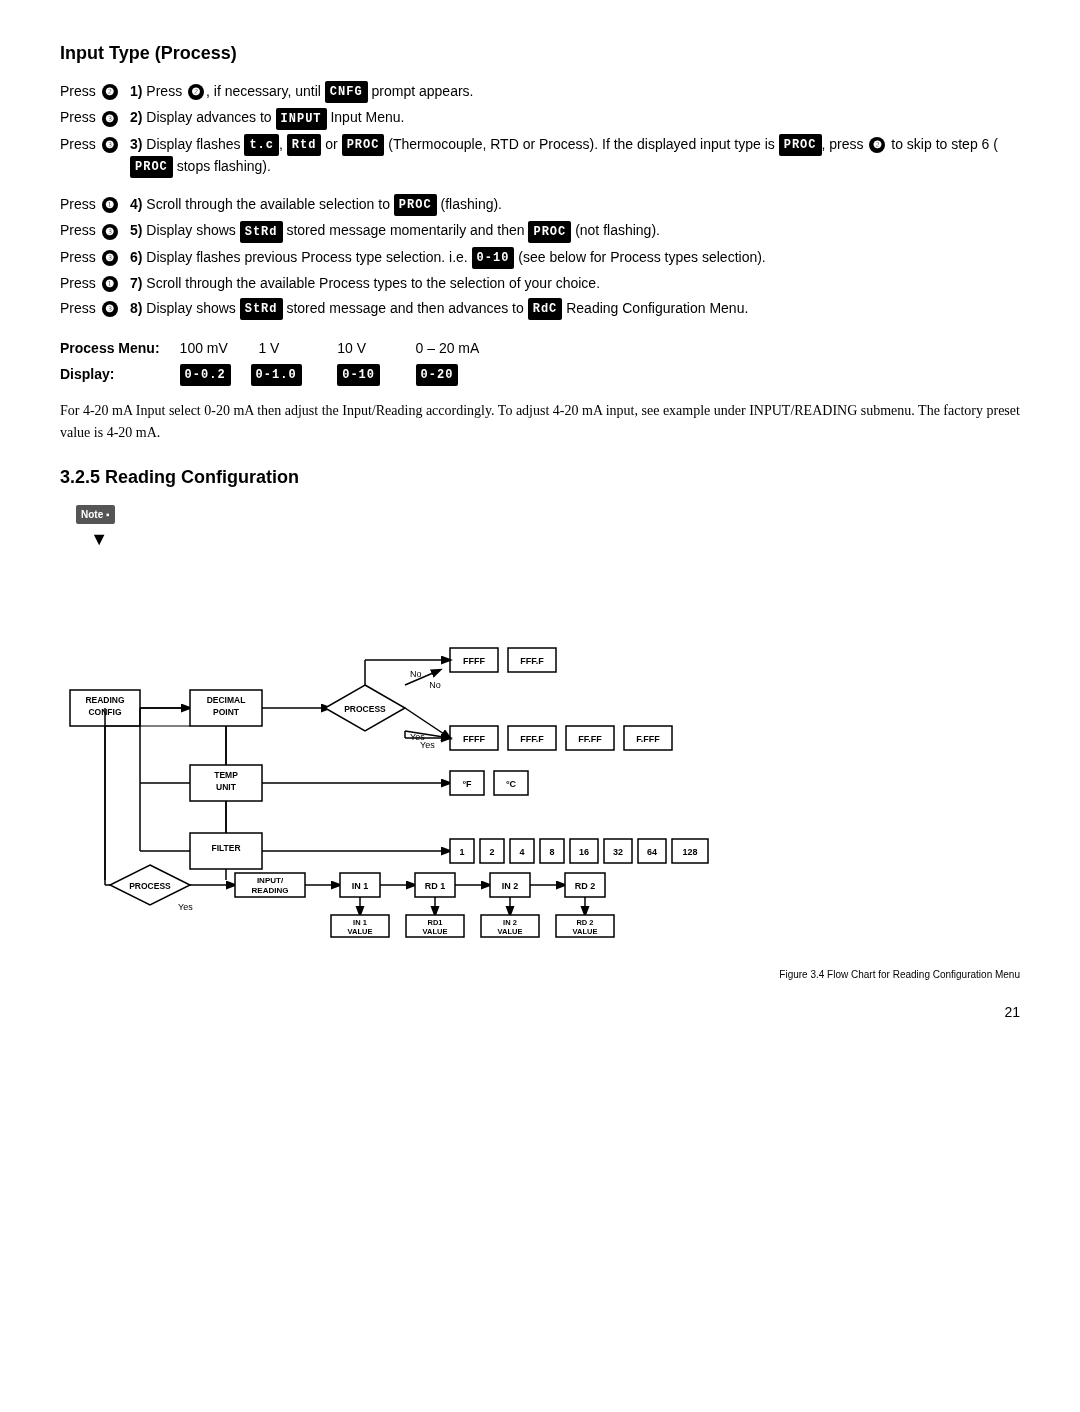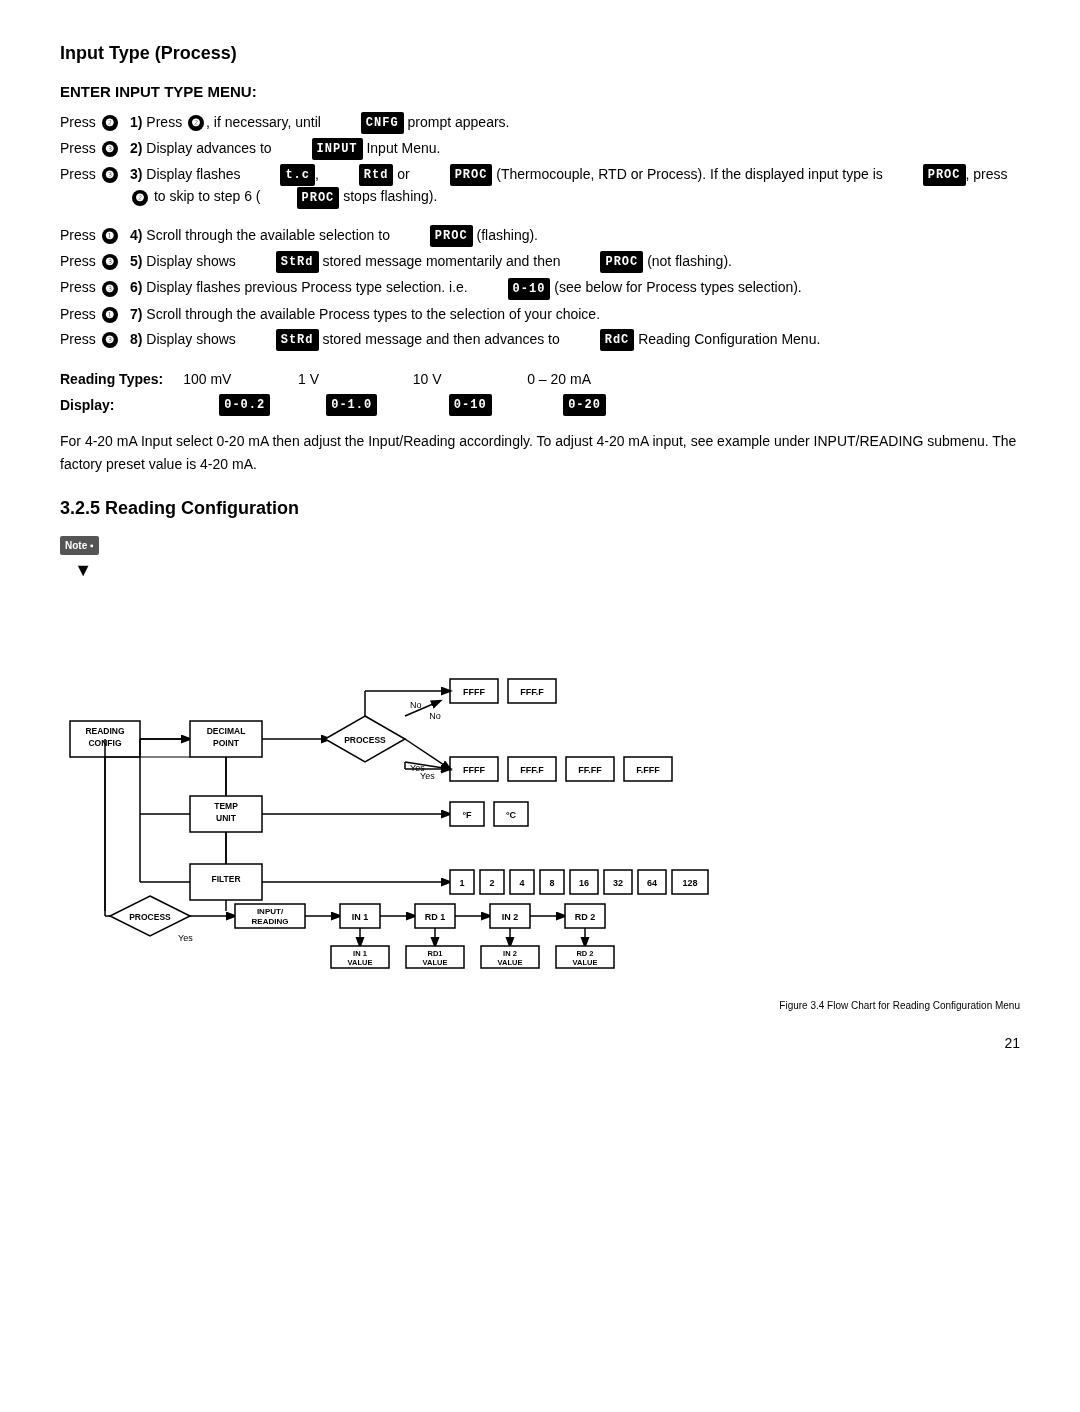--- a/index.html
+++ b/index.html
@@ -44,21 +44,20 @@
       display: inline-block;
       background: #000;
       color: #fff;
       font-family: 'Courier New', monospace;
       font-size: 12px;
       font-weight: bold;
       padding: 2px 5px;
       border-radius: 2px;
       letter-spacing: 1px;
       vertical-align: middle;
-      margin-left: 36px;
     }
 
     .circle-btn {
       display: inline-block;
       width: 16px;
       height: 16px;
       border-radius: 50%;
       background: #000;
       color: #fff;
       font-size: 10px;
@@ -83,37 +82,38 @@
       padding: 2px 20px 2px 0;
       vertical-align: middle;
     }
     .process-types-table .bold-label {
       font-weight: bold;
     }
 
     .note-box {
       display: flex;
       align-items: flex-start;
-      margin: 12px 0;
+      margin: 12px 16px;
     }
     .note-tag {
       background: #555;
       color: #fff;
       font-size: 10px;
       font-weight: bold;
       padding: 2px 5px;
       margin-right: 8px;
       margin-top: 2px;
       white-space: nowrap;
       border-radius: 2px;
     }
 
     .para-text {
       margin: 8px 0;
       line-height: 1.6;
+      font-family: Liberation Serif, serif;
     }
 
     h2.subsection-heading {
       font-size: 18px;
       font-weight: bold;
       margin: 20px 0 10px 0;
     }
 
     
     .flowchart-container {
@@ -139,21 +139,20 @@
       margin-top: 20px;
       font-size: 14px;
     }
   </style>
 </head>
 <body>
 
 <h1 class="section-title">Input Type (Process)</h1>
 
 <div class="subsection">
-  <div class="subsection-title">ENTER INPUT TYPE MENU:</div>
 
   <div class="press-row">
     <div class="press-label">Press <span class="circle-btn">❷</span></div>
     <div class="press-content">
       <strong>1)</strong> Press <span class="circle-btn">❷</span>, if necessary, until <span class="lcd-display">CNFG</span> prompt appears.
     </div>
   </div>
 
   <div class="press-row">
     <div class="press-label">Press <span class="circle-btn">❸</span></div>
@@ -210,21 +209,21 @@
       <strong>8)</strong> Display shows <span class="lcd-display">StRd</span> stored message and then advances to
       <span class="lcd-display">RdC</span> Reading Configuration Menu.
     </div>
   </div>
 </div>
 
 <div class="process-types-table">
   <table>
     <tbody>
         <tr>
-      <td class="bold-label"><strong>Reading Types:</strong></td>
+      <td class="bold-label"><strong>Process Menu:</strong></td>
       <td>100 mV</td>
       <td>&nbsp;&nbsp;1 V</td>
       <td>&nbsp;&nbsp;&nbsp;&nbsp;10 V</td>
       <td>&nbsp;&nbsp;&nbsp;&nbsp;0 – 20 mA</td>
     </tr>
     <tr>
       <td class="bold-label"><strong>Display:</strong></td>
       <td><span class="lcd-display">0-0.2</span></td>
       <td><span class="lcd-display">0-1.0</span></td>
       <td>&nbsp;&nbsp;&nbsp;&nbsp;<span class="lcd-display">0-10</span></td>

